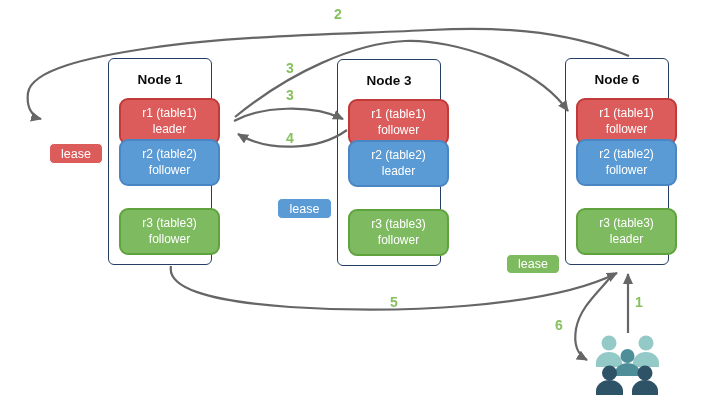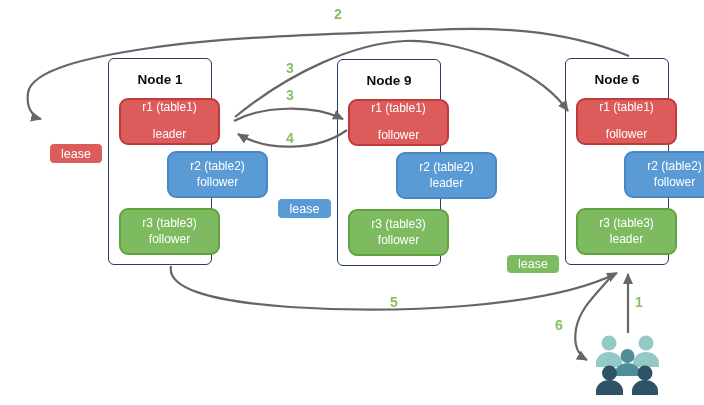--- a/index.html
+++ b/index.html
@@ -19,22 +19,22 @@
   .node-title {
     text-align:center; font-weight:bold; font-size:13.5px; color:#0d0d0d;
     margin-top:13px;
   }
   .replica {
     position:absolute; left:10px; width:101px; height:47px; box-sizing:border-box;
     border-radius:9px; border:2px solid; display:flex; flex-direction:column;
     justify-content:center; align-items:center; color:#ffffff; font-size:12px;
     line-height:1.3; text-align:center;
   }
-  .replica.pos1 { top:39px;justify-content:space-between; }
-  .replica.pos2 { top:92px;margin-left:48px; }
+  .replica.pos1 { top:39px; }
+  .replica.pos2 { top:80px; }
   .replica.pos3 { top:149px;text-align:right; }
   .red   { background:var(--replica-red);   border-color:var(--replica-red-border); }
   .blue  { background:var(--replica-blue);  border-color:var(--replica-blue-border); }
   .green { background:var(--replica-green); border-color:var(--replica-green-border); }
   
   .lease {
     position:absolute; box-sizing:border-box; border-radius:5px; border:1.6px solid;
     color:#ffffff; font-size:12.5px; display:flex; align-items:center;
     justify-content:center; z-index:3;margin-top:32px;
   }
@@ -78,21 +78,21 @@
       <span>r2 (table2)</span>
       <span>follower</span>
     </div>
     <div class="replica pos3 green">
       <span>r3 (table3)</span>
       <span>follower</span>
     </div>
   </div>
 
   <div class="node" id="node-2">
-    <div class="node-title">Node 9</div>
+    <div class="node-title">Node 3</div>
     <div class="replica pos1 red">
       <span>r1 (table1)</span>
       <span>follower</span>
     </div>
     <div class="replica pos2 blue">
       <span>r2 (table2)</span>
       <span>leader</span>
     </div>
     <div class="replica pos3 green">
       <span>r3 (table3)</span>

